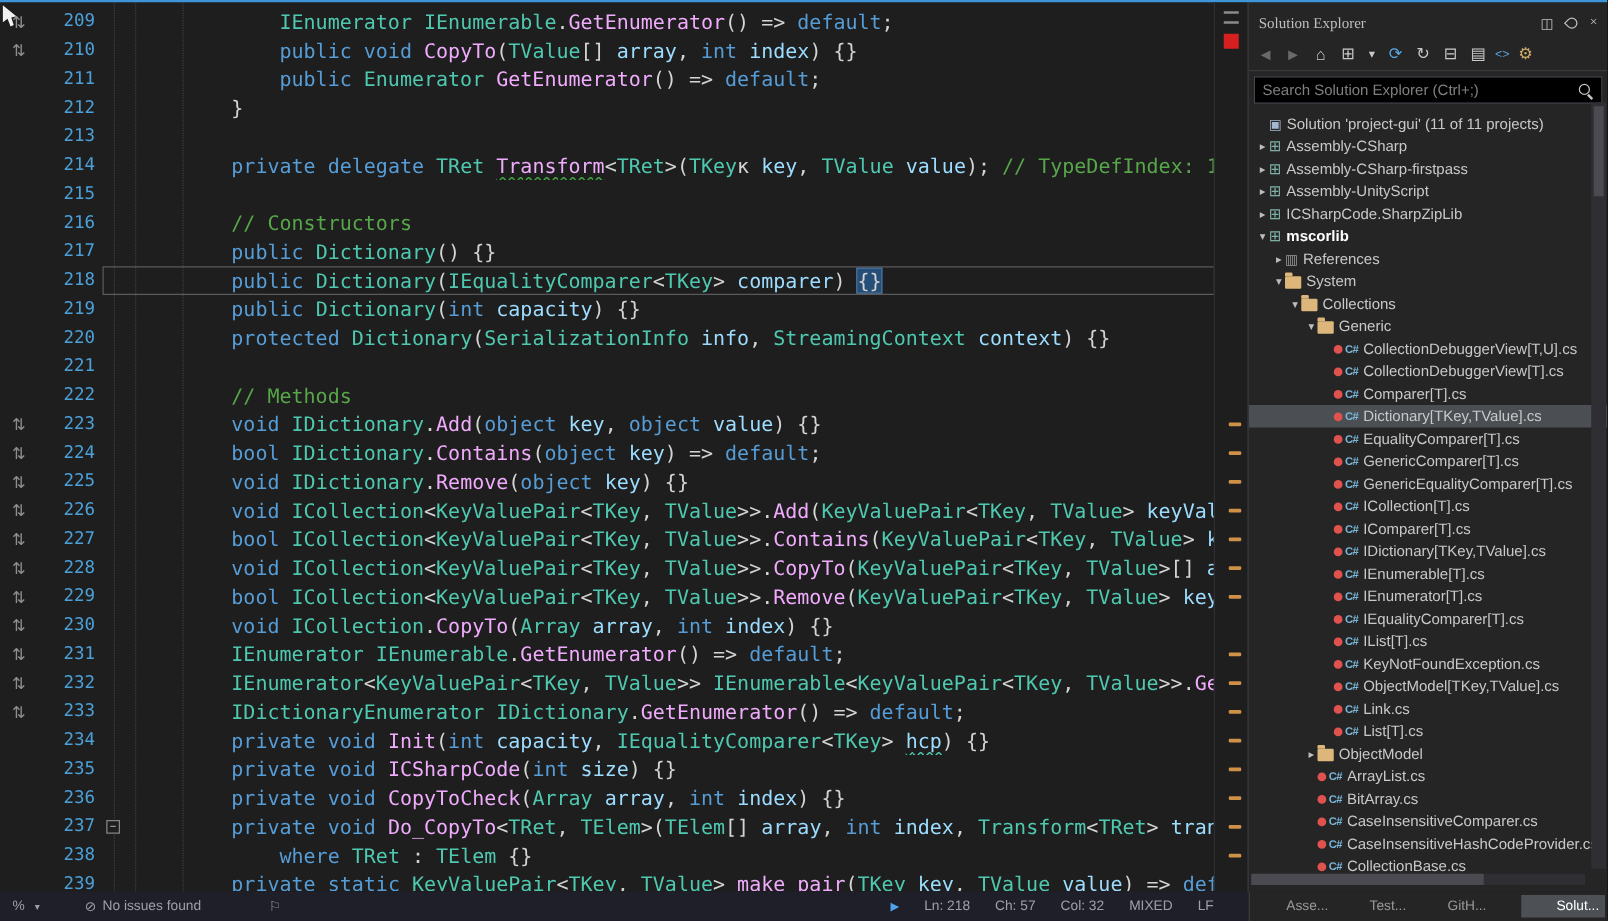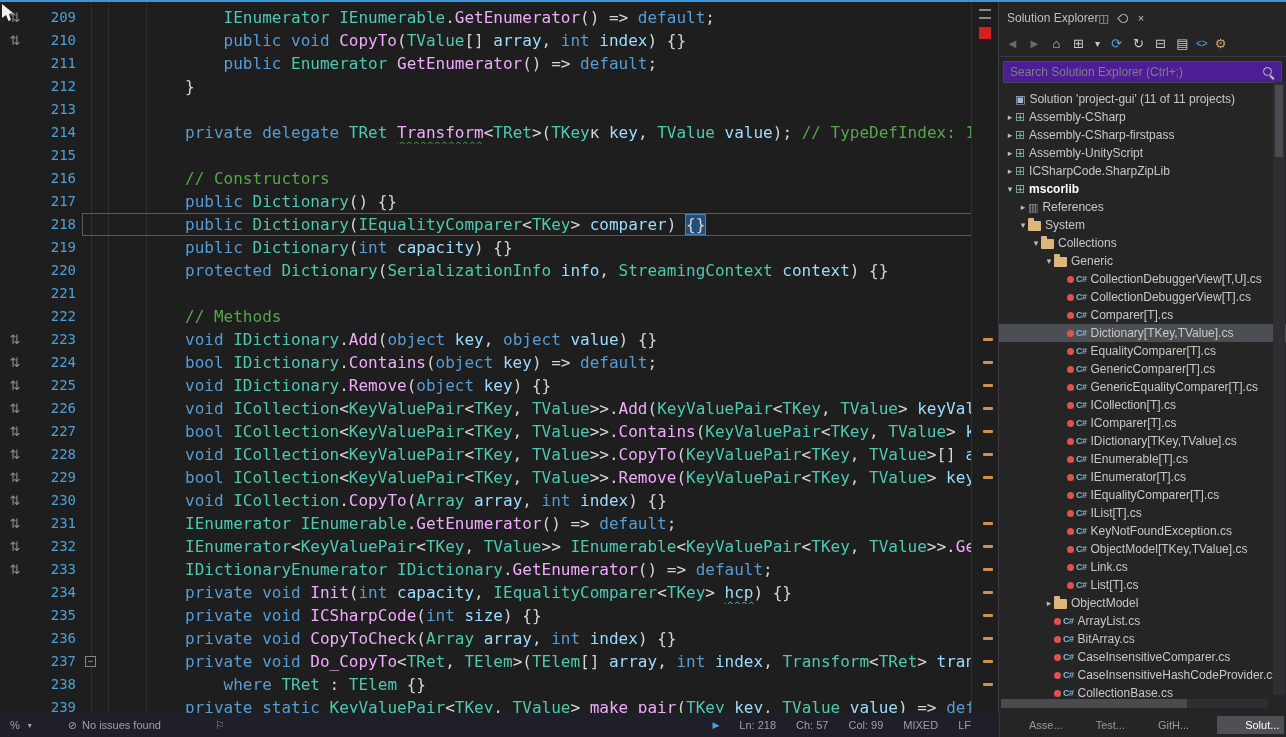--- a/index.html
+++ b/index.html
@@ -33,35 +33,35 @@
   .sqb{text-decoration:underline wavy #4EC9B0 1px;text-underline-offset:3px;}
 
   .escroll{position:absolute;top:0;right:0;bottom:0;width:26px;background:#1E1E1E;border-left:1px solid #2F2F33;}
   .grip{position:absolute;top:7px;left:7px;width:12px;height:6px;border-top:2px solid #8A8A8A;border-bottom:2px solid #8A8A8A;}
   .errsq{position:absolute;top:25px;left:7px;width:12px;height:12px;background:#D61F1F;}
   .mark{position:absolute;left:11px;width:10px;height:3px;background:#CE9147;border-radius:1px;}
 
   
   .sidebar{flex:none;width:287px;background:#252526;border-left:1px solid #3A3A3E;position:relative;
       display:flex;flex-direction:column;}
-  .ptitle{flex:none;height:24px;display:flex;align-items:center;
-      padding:4px 8px 0 8px;color:#BEBEBE;font-size:12px;}
+  .ptitle{flex:none;height:24px;display:flex;align-items:center;justify-content:space-between;
+      padding:4px 8px 0 8px;color:#BEBEBE;font-size:12px;font-family:Liberation Serif, serif;}
   .ticons{display:flex;gap:10px;align-items:center;}
   .tbicon{color:#C0C0C0;font-size:11px;}
   .pinshape{width:7px;height:7px;border:1px solid #C0C0C0;border-radius:50% 50% 50% 0;
       transform:rotate(45deg);display:inline-block;}
   .ptoolbar{flex:none;height:26px;display:flex;align-items:center;gap:5px;padding:0 5px;
       border-bottom:1px solid #3A3A3E;}
   .tbtn{font-size:13px;color:#C8C8C8;width:17px;text-align:center;}
   .tbtn.dim{color:#69696E;}
   .tbtn.accent{color:#58A6E0;}
   .tbtn.gold{color:#CBA967;}
   .tbtn.small{font-size:10px;width:11px;}
   .psearch{flex:none;position:relative;padding:4px 4px 5px 4px;}
-  .psearch input{width:100%;box-sizing:border-box;height:22px;background:#4c1d95;border:1px solid #46464F;
+  .psearch input{width:100%;box-sizing:border-box;height:22px;background:#000000;border:1px solid #46464F;
       color:#CCC;font-size:12px;padding:0 24px 0 6px;outline:none;font-family:inherit;}
   .psearch input::placeholder{color:#7F7F7F;}
   .mag{position:absolute;right:14px;top:10px;width:7px;height:7px;border:1px solid #C5C5C5;border-radius:50%;}
   .mag::after{content:"";position:absolute;left:7px;top:7px;width:5px;height:2px;background:#C5C5C5;
       transform:rotate(45deg);transform-origin:0 0;}
   .tree{flex:1;overflow:hidden;font-size:12px;color:#C8C8C8;padding-top:2px;}
   .trow{height:18px;display:flex;align-items:center;white-space:nowrap;}
   .trow.selected{background:#4B4F54;}
   .trow.bold .tlabel{font-weight:bold;color:#FFF;}
   .arrow{flex:none;width:10px;font-size:9px;color:#BDBDBD;text-align:center;}
@@ -564,21 +564,21 @@
         <span class="sitem issues">
           <span class="sicon">⊘</span>
           <span>No issues found</span>
         </span>
         <span class="sicon flag">⚐</span>
       </div>
       <div class="sright">
         <span class="navic">▶</span>
         <span>Ln: 218</span>
         <span>Ch: 57</span>
-        <span>Col: 99</span>
+        <span>Col: 32</span>
         <span>MIXED</span>
         <span>LF</span>
       </div>
     </div>
     <div class="ptabs">
         <span class="ptab">Asse...</span>
         <span class="ptab">Test...</span>
         <span class="ptab">GitH...</span>
         <span class="ptab active">Solut...</span>
         <span class="ptab">Class...</span>

